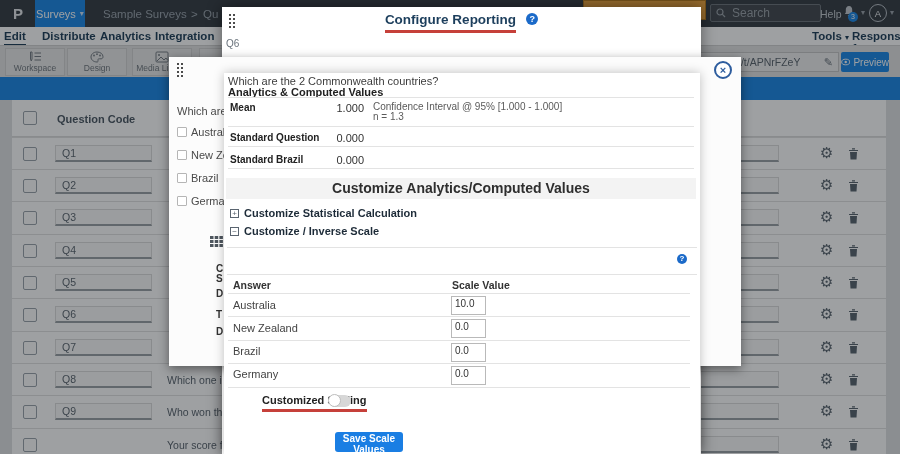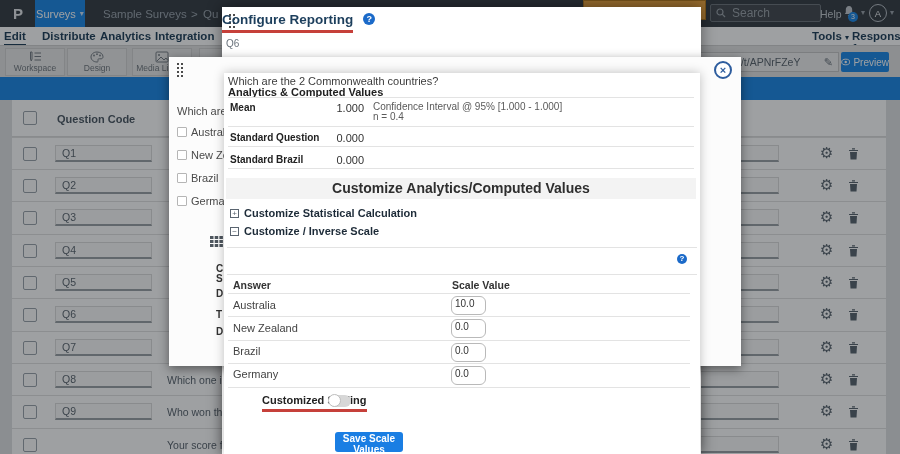--- a/index.html
+++ b/index.html
@@ -50,21 +50,21 @@
        border-bottom:2px solid #9aa0a6;box-sizing:border-box;}
   .qtext{position:absolute;left:155px;top:10px;font-size:10.5px;color:#5a646e;white-space:nowrap;}
   .gear{position:absolute;left:808px;top:7px;font-size:15px;color:#59646e;line-height:15px;}
   .trash{position:absolute;left:836px;top:9px;}
   
   .backdrop{position:absolute;left:0;top:0;width:900px;height:454px;background:rgba(13,18,23,0.40);z-index:5;}
   .modalA{position:absolute;left:222px;top:7px;width:479px;height:447px;background:#fff;z-index:10;
        box-shadow:0 0 14px rgba(0,0,0,0.45);}
   .handle{position:absolute;width:2px;height:2px;background:#4b4b4b;
        box-shadow:4px 0 #4b4b4b,0 4px #4b4b4b,4px 4px #4b4b4b,0 8px #4b4b4b,4px 8px #4b4b4b,0 12px #4b4b4b,4px 12px #4b4b4b;}
-  .modalA-titlewrap{position:absolute;left:0;top:5px;width:479px;display:flex;align-items:flex-start;gap:10px;}
+  .modalA-titlewrap{position:absolute;left:0;top:5px;width:479px;display:flex;justify-content:center;align-items:flex-start;gap:10px;}
   .modalA-title{font-size:13.5px;font-weight:bold;color:#1c3e5c;border-bottom:3px solid #c6403a;padding-bottom:3px;}
   .qmark{width:12px;height:12px;border-radius:50%;background:#1b6ac9;color:#fff;font-size:9px;font-weight:bold;
        text-align:center;line-height:12px;margin-top:1px;}
   .qcode-sm{position:absolute;left:4px;top:31px;font-size:10px;color:#6a737c;}
   .panelB{position:absolute;left:169px;top:57px;width:572px;height:309px;background:#fcfcfc;z-index:20;
        box-shadow:0 3px 10px rgba(0,0,0,0.45);}
   .closebtn{position:absolute;left:545px;top:4px;width:18px;height:18px;border:2px solid #2e5d9e;border-radius:50%;
        color:#2e5d9e;font-size:11px;font-weight:bold;text-align:center;line-height:14px;box-sizing:border-box;background:#fff;cursor:pointer;}
   .pb-question{position:absolute;left:8px;top:48px;font-size:11px;color:#4a4a4a;white-space:nowrap;}
   .pb-opt{position:absolute;left:22px;font-size:11px;color:#4a4a4a;white-space:nowrap;}
@@ -80,21 +80,21 @@
   .stat-note{position:absolute;left:149px;font-size:10px;color:#5a5a5a;}
   .cust-header{position:absolute;left:2px;top:105px;width:470px;height:21px;background:#f3f3f3;
        font-size:14px;font-weight:bold;color:#2e2e2e;text-align:center;line-height:21px;}
   .section{position:absolute;left:6px;display:flex;align-items:center;gap:5px;cursor:pointer;}
   .boxicon{width:9px;height:9px;border:1px solid #5a6470;font-size:8px;line-height:8px;text-align:center;color:#5a6470;box-sizing:border-box;}
   .section .s-lbl{font-size:11px;font-weight:bold;color:#1d2b38;}
   .qmark-sm{position:absolute;left:453px;top:181px;width:10px;height:10px;border-radius:50%;background:#1b6ac9;color:#fff;
        font-size:8px;font-weight:bold;text-align:center;line-height:10px;}
   .col-h{position:absolute;font-size:10.5px;font-weight:bold;color:#333;}
   .ans{position:absolute;left:9px;font-size:11px;color:#444;}
-  .scale-in{position:absolute;left:227px;width:30px;height:13px;border:1px solid #b9b9b9;border-radius:6px;font-size:10px;
+  .scale-in{position:absolute;left:227px;width:30px;height:13px;border:1px solid #b9b9b9;border-radius:0;font-size:10px;
        color:#333;padding:0 0 4px 3px;box-sizing:content-box;font-family:"Liberation Sans",sans-serif;outline:none;}
   .tog-label{position:absolute;left:38px;top:321px;font-size:11px;font-weight:bold;color:#222;
        border-bottom:3px solid #c6403a;padding-bottom:3px;}
   .toggle{position:absolute;left:105px;top:322px;width:22px;height:12px;border-radius:6px;background:#d7d7d7;cursor:pointer;}
   .knob{position:absolute;left:-1px;top:-1px;width:13px;height:13px;border-radius:50%;background:#fff;border:1px solid #bdbdbd;box-sizing:border-box;}
   .save-btn{position:absolute;left:111px;top:359px;width:68px;height:20px;background:#1a7ee3;border:none;border-radius:3px;
        color:#fff;font-size:10px;font-weight:bold;font-family:"Liberation Sans",sans-serif;cursor:pointer;}
   svg{display:block;}
 </style>
 </head>
@@ -336,21 +336,21 @@
   </div>
 
   <div class="panelC">
     <div class="pc-question">Which are the 2 Commonwealth countries?</div>
     <div class="pc-analytics">Analytics &amp; Computed Values</div>
     <div class="hline" style="left:4px;top:24px;width:466px;"></div>
 
     <span class="stat-label" style="top:29px;">Mean</span>
     <span class="stat-value" style="top:29px;">1.000</span>
     <span class="stat-note" style="top:28px;">Confidence Interval @ 95% [1.000 - 1.000]</span>
-    <span class="stat-note" style="top:38px;">n = 0.4</span>
+    <span class="stat-note" style="top:38px;">n = 1.3</span>
     <div class="hline" style="left:4px;top:53px;width:466px;"></div>
 
     <span class="stat-label" style="top:59px;">Standard Question</span>
     <span class="stat-value" style="top:59px;">0.000</span>
     <div class="hline" style="left:4px;top:73px;width:466px;"></div>
 
     <span class="stat-label" style="top:81px;">Standard Brazil</span>
     <span class="stat-value" style="top:81px;">0.000</span>
     <div class="hline" style="left:4px;top:95px;width:466px;"></div>
 

